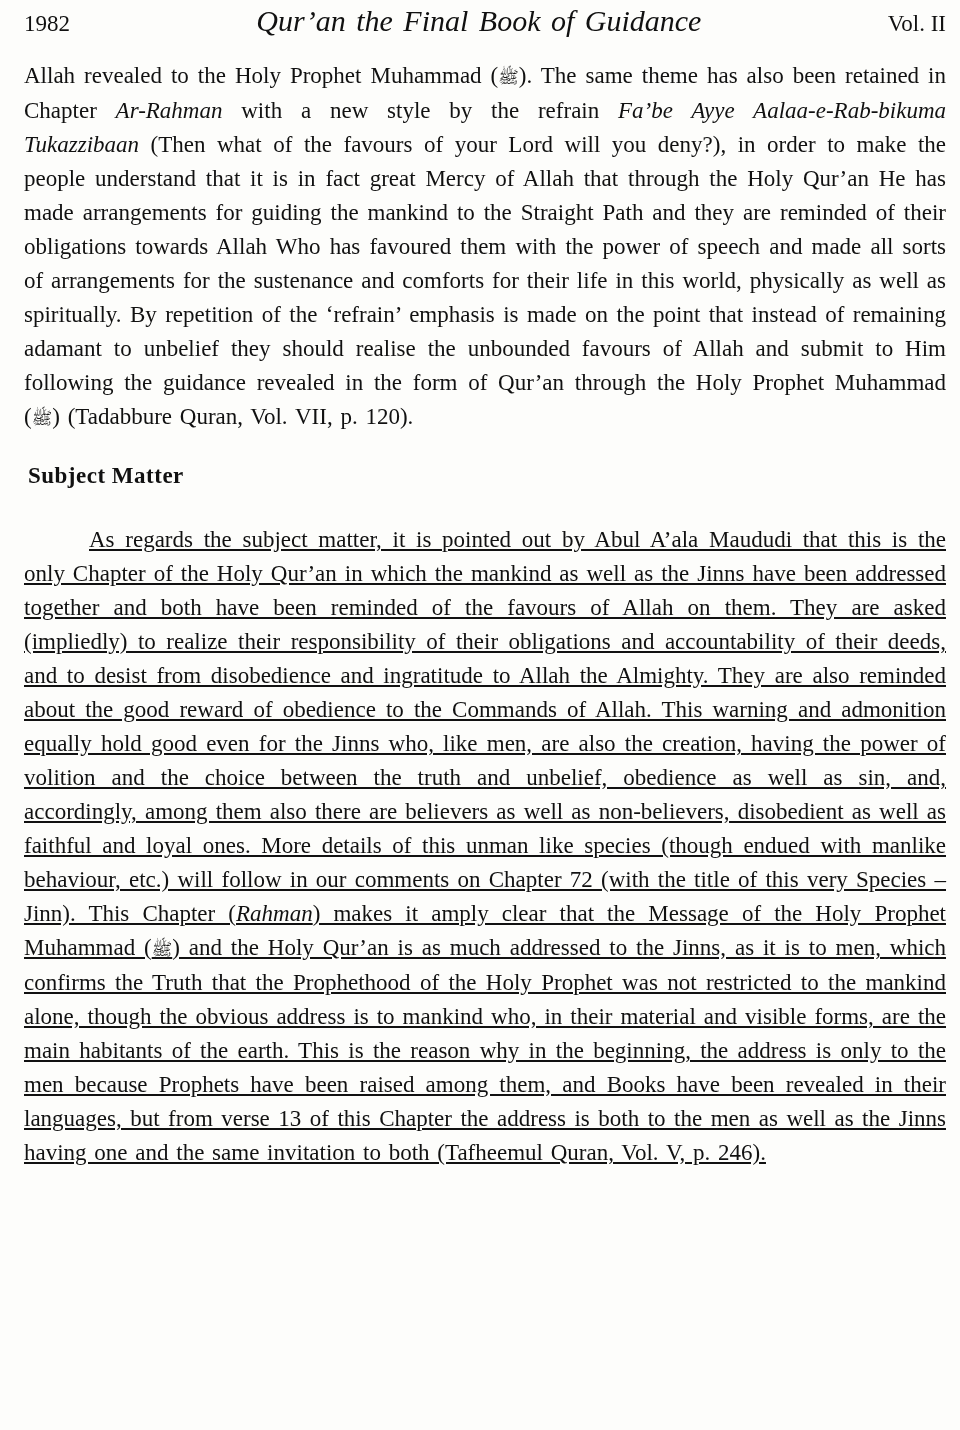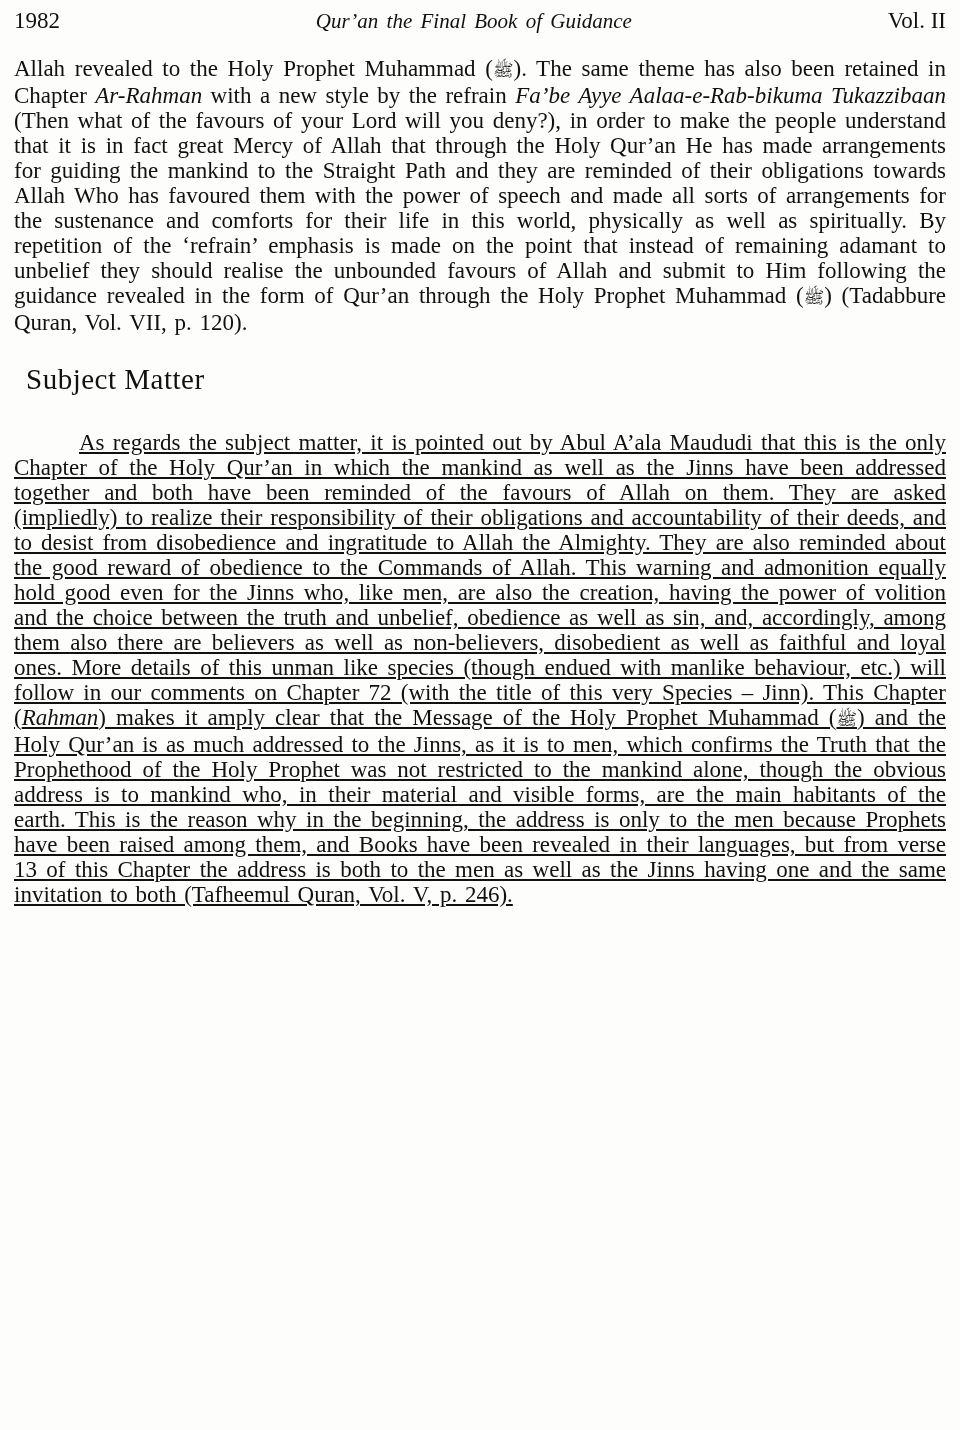--- a/index.html
+++ b/index.html
@@ -8,51 +8,51 @@
     background: #ffffff;
   }
   .page {
     position: relative;
     width: 960px;
     min-height: 1430px;
     box-sizing: border-box;
     background: #fdfdfb;
     color: #111111;
     font-family: "Liberation Serif", serif;
-    padding: 6px 14px 10px 14px;
+    padding: 6px 14px 10px 24px;
     overflow: hidden;
   }
   .page-header {
     display: flex;
     justify-content: space-between;
     align-items: baseline;
     font-size: 23px;
     line-height: 30px;
     margin-bottom: 20px;
   }
   .page-header .running-title {
     font-style: italic;
-    font-size: 21px;
+    font-size: 30px;
     word-spacing: 3px;
   }
   .page-body p {
     margin: 0;
     text-align: justify;
     font-size: 23px;
-    line-height: 25px;
+    line-height: 34px;
     word-spacing: 2px;
   }
   .page-body p.indent {
     text-indent: 65px;
     text-decoration: underline;
   }
   .section-heading {
-    font-size: 29px;
-    font-weight: normal;
-    margin: 28px 0 34px 12px;
+    font-size: 23px;
+    font-weight: bold;
+    margin: 28px 0 34px 4px;
     letter-spacing: 0.5px;
   }
   .it { font-style: italic; }
   .sym {
     font-family: "DejaVu Sans", sans-serif;
     font-size: 17px;
   }
 </style>
 </head>
 <body>

